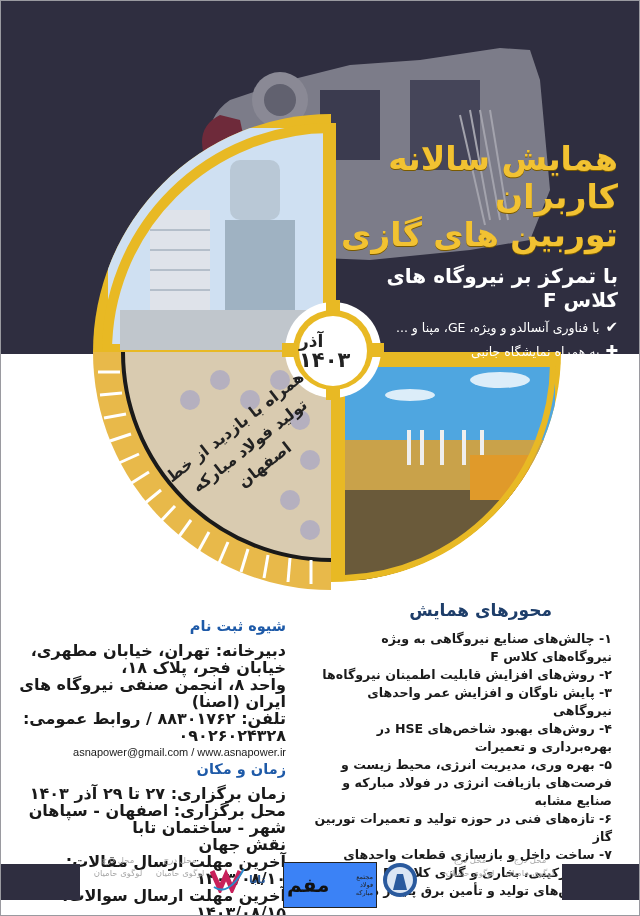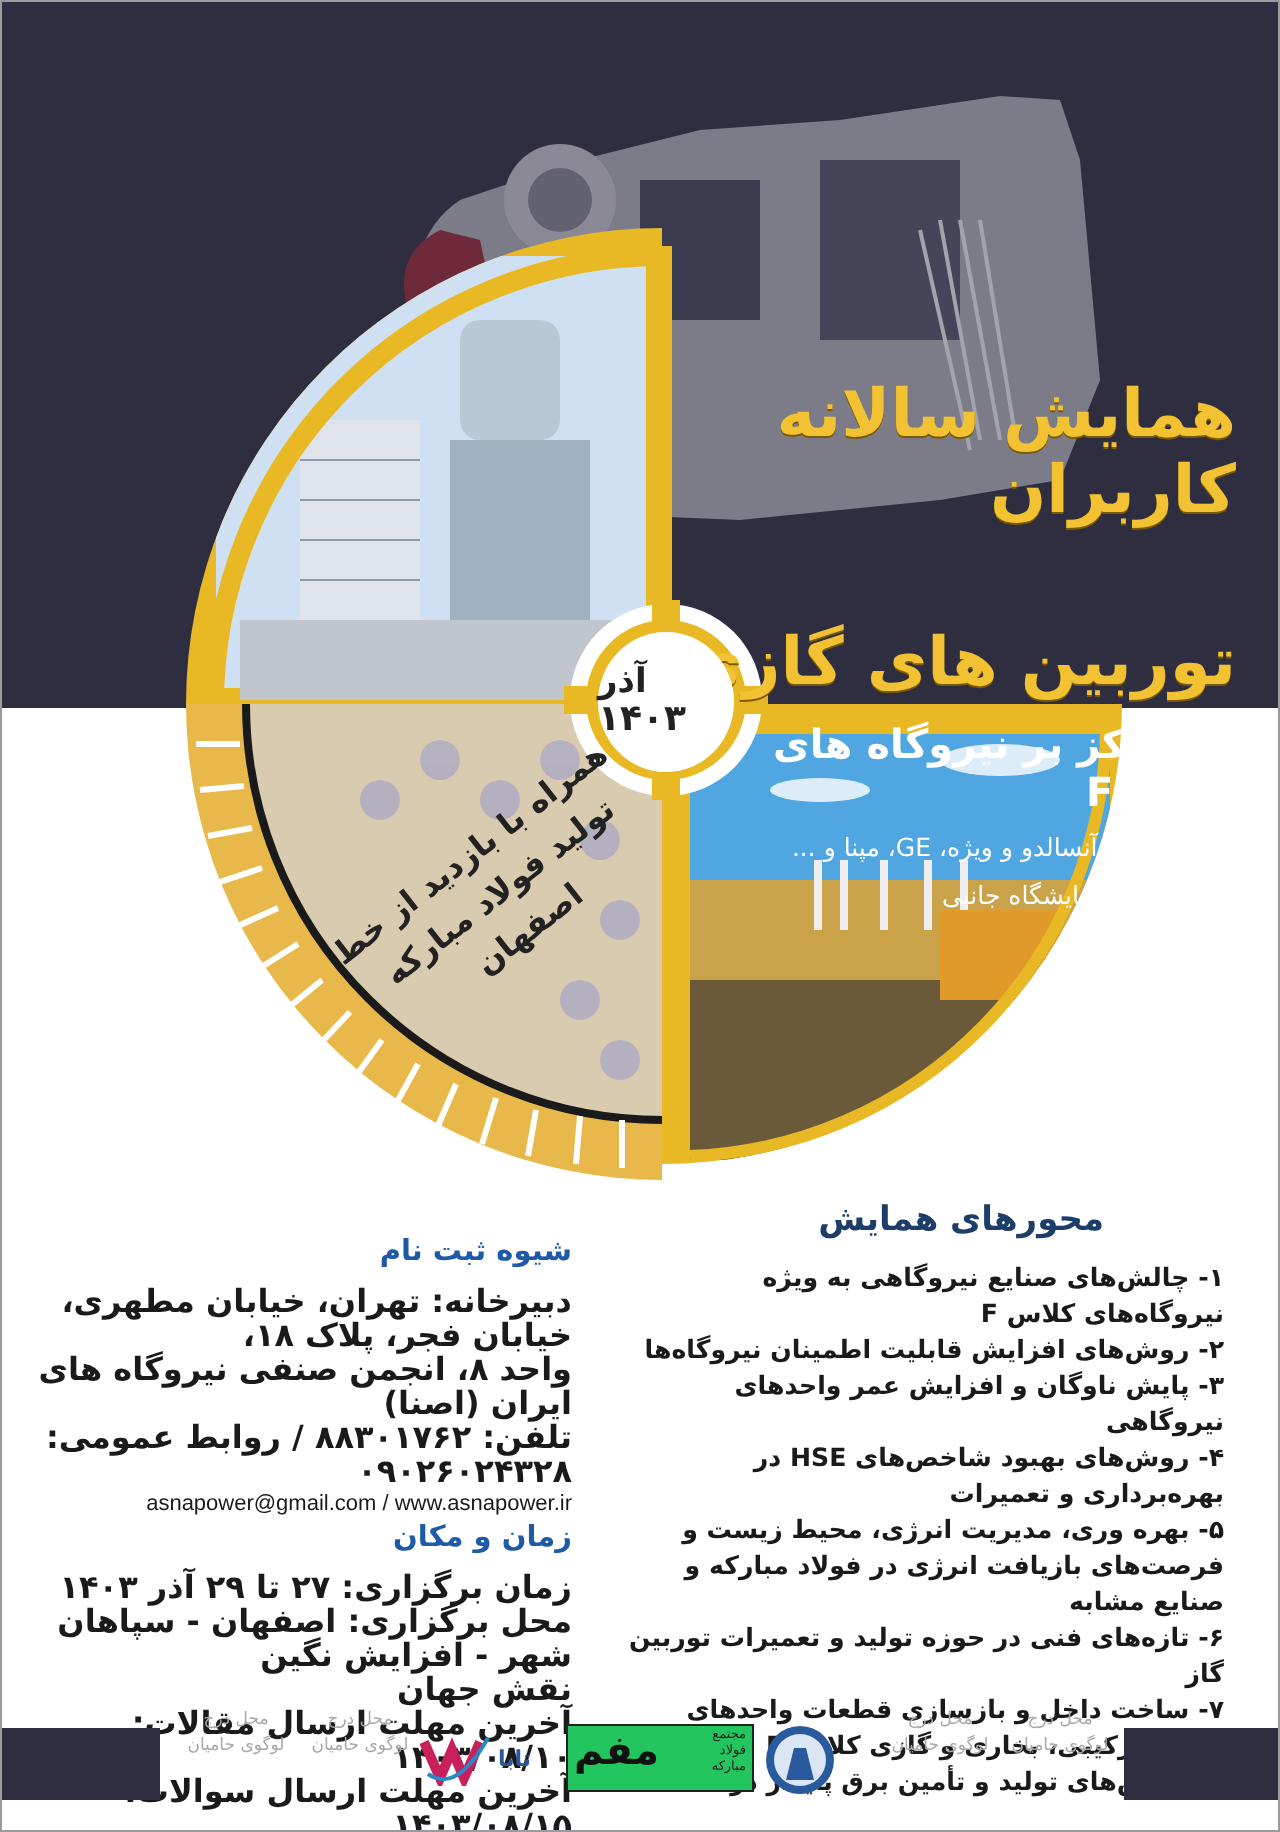--- a/index.html
+++ b/index.html
@@ -4,27 +4,27 @@
 <style>
   html, body { margin:0; padding:0; }
   body { width:640px; height:916px; position:relative; overflow:hidden; background:#ffffff; font-family:"DejaVu Sans", sans-serif; }
   .frame { position:absolute; inset:0; border:1px solid #9a9aa0; box-sizing:border-box; pointer-events:none; z-index:50; }
   .dark-band { position:absolute; left:0; top:0; width:640px; height:354px; background:#2f2e40; }
   
   .turbine { position:absolute; left:170px; top:20px; width:420px; height:240px; }
   
   .circle-wrap { position:absolute; left:0; top:0; width:640px; height:916px; }
   .title-block { position:absolute; right:22px; top:140px; width:290px; text-align:right; direction:rtl; }
-  .title-line { color:#f2c232; font-weight:bold; font-size:33px; line-height:38px; font-family:"DejaVu Sans", sans-serif; text-shadow:0 1px 0 #7a5a00;margin-top:48px; }
+  .title-line { color:#f2c232; font-weight:bold; font-size:33px; line-height:38px; font-family:"DejaVu Sans", sans-serif; text-shadow:0 1px 0 #7a5a00; }
   .subtitle { color:#ffffff; font-weight:bold; font-size:20px; margin-top:10px; direction:rtl; }
   .feature { color:#ffffff; font-size:12.5px; margin-top:6px; direction:rtl; display:flex; align-items:center; gap:6px; justify-content:flex-start; }
   .feature .ico { color:#ffffff; font-weight:bold; font-size:15px; }
   .date-badge { position:absolute; left:299px; top:316px; width:68px; height:70px; border-radius:50%; background:#ffffff; display:flex; flex-direction:column; align-items:flex-start; justify-content:center; z-index:12; color:#222; font-weight:bold; }
   .date-badge .m { font-size:17px; line-height:18px; }
-  .date-badge .y { font-size:18px; line-height:20px; }
+  .date-badge .y { font-size:21px; line-height:20px; }
   .visit-text { position:absolute; left:150px; top:410px; width:200px; transform:rotate(-38deg); transform-origin:center; color:#222; font-weight:bold; font-size:16px; text-align:center; direction:rtl; z-index:11; line-height:24px; }
   .section-right { position:absolute; right:28px; top:600px; width:300px; direction:rtl; text-align:right; }
   .sec-title { color:#1e3e6a; font-weight:bold; font-size:17px; margin-bottom:10px; padding-right:60px; }
   .topic { color:#1a1a1a; font-size:12.6px; line-height:18px; font-weight:bold; }
   .section-left { position:absolute; left:16px; top:618px; width:270px; direction:rtl; text-align:right; }
   .sec-title-l { color:#1e5aa8; font-weight:bold; font-size:14.5px; margin-bottom:8px; }
   .info { color:#1a1a1a; font-size:16px; line-height:17px; font-weight:bold; }
   .info.latin { direction:ltr; font-weight:normal; font-family:"Liberation Sans", sans-serif; font-size:11px; }
   .sponsors { position:absolute; left:0; top:850px; width:640px; height:50px; }
   .sp { position:absolute; top:4px; text-align:center; color:#a8a8a8; font-size:8.5px; line-height:13px; direction:rtl; }
@@ -186,21 +186,21 @@
 </div>
 
 <div class="section-left">
   <div class="sec-title-l">شیوه ثبت نام</div>
   <div class="info">دبیرخانه: تهران، خیابان مطهری، خیابان فجر، پلاک ۱۸،</div>
   <div class="info">واحد ۸، انجمن صنفی نیروگاه های ایران (اصنا)</div>
   <div class="info">تلفن: ۸۸۳۰۱۷۶۲ / روابط عمومی: ۰۹۰۲۶۰۲۴۳۲۸</div>
   <div class="info latin">asnapower@gmail.com  /  www.asnapower.ir</div>
   <div class="sec-title-l" style="">زمان و مکان</div>
   <div class="info">زمان برگزاری: ۲۷ تا ۲۹ آذر ۱۴۰۳</div>
-  <div class="info">محل برگزاری: اصفهان - سپاهان شهر - افزایش نگین</div>
+  <div class="info">محل برگزاری: اصفهان - سپاهان شهر - ساختمان تابا</div>
   <div class="info">نقش جهان</div>
   <div class="info">آخرین مهلت ارسال مقالات: ۱۴۰۳/۰۸/۱۰</div>
   <div class="info">آخرین مهلت ارسال سوالات: ۱۴۰۳/۰۸/۱۵</div>
   <div class="info">اعلام نتایج داوری: ۱۴۰۳/۰۹/۱۰</div>
 </div>
 
 <div class="sponsors">
   <div class="sp-dark" style="left:0"></div>
   <div class="sp" style="left:88px;width:60px">
     <div>محل درج</div>
@@ -210,21 +210,21 @@
     <div>محل درج</div>
     <div>لوگوی حامیان</div>
   </div>
   <div style="position:absolute;left:210px;top:12px;width:66px;height:34px;display:flex;align-items:center;gap:3px">
     <svg width="36" height="28" viewBox="0 0 36 28">
       <path d="M2 6 L10 24 L16 10 L22 24 L30 6" fill="none" stroke="#c8205a" stroke-width="5"></path>
       <path d="M4 22 Q18 32 34 4" fill="none" stroke="#2a88c8" stroke-width="2"></path>
     </svg>
     <span style="font-size:11px;color:#2a5a9a;font-weight:bold">تابا</span>
   </div>
-  <div style="position:absolute;left:283px;top:12px;width:94px;height:34px;border:1px solid #222;display:flex;align-items:flex-start;justify-content:space-between;padding:0 3px;box-sizing:border-box;background:#22c55e">
+  <div style="position:absolute;left:283px;top:12px;width:94px;height:46px;border:1px solid #222;display:flex;align-items:center;justify-content:space-between;padding:0 3px;box-sizing:border-box;background:#3b82f6">
     <span style="font-size:20px;font-weight:bold;color:#111">مفم</span>
     <span style="font-size:6.5px;width:24px;direction:rtl;color:#222">مجتمع فولاد مبارکه</span>
   </div>
   <svg style="position:absolute;left:382px;top:12px" width="36" height="36" viewBox="0 0 36 36">
     <circle cx="18" cy="18" r="17" fill="#2a5a9e"></circle>
     <circle cx="18" cy="18" r="13" fill="#dbe6f4"></circle>
     <path d="M11 28 L15 12 L21 12 L25 28 Z" fill="#2a5a9e"></path>
   </svg>
   <div class="sp" style="left:440px;width:60px">
     <div>محل درج</div>

